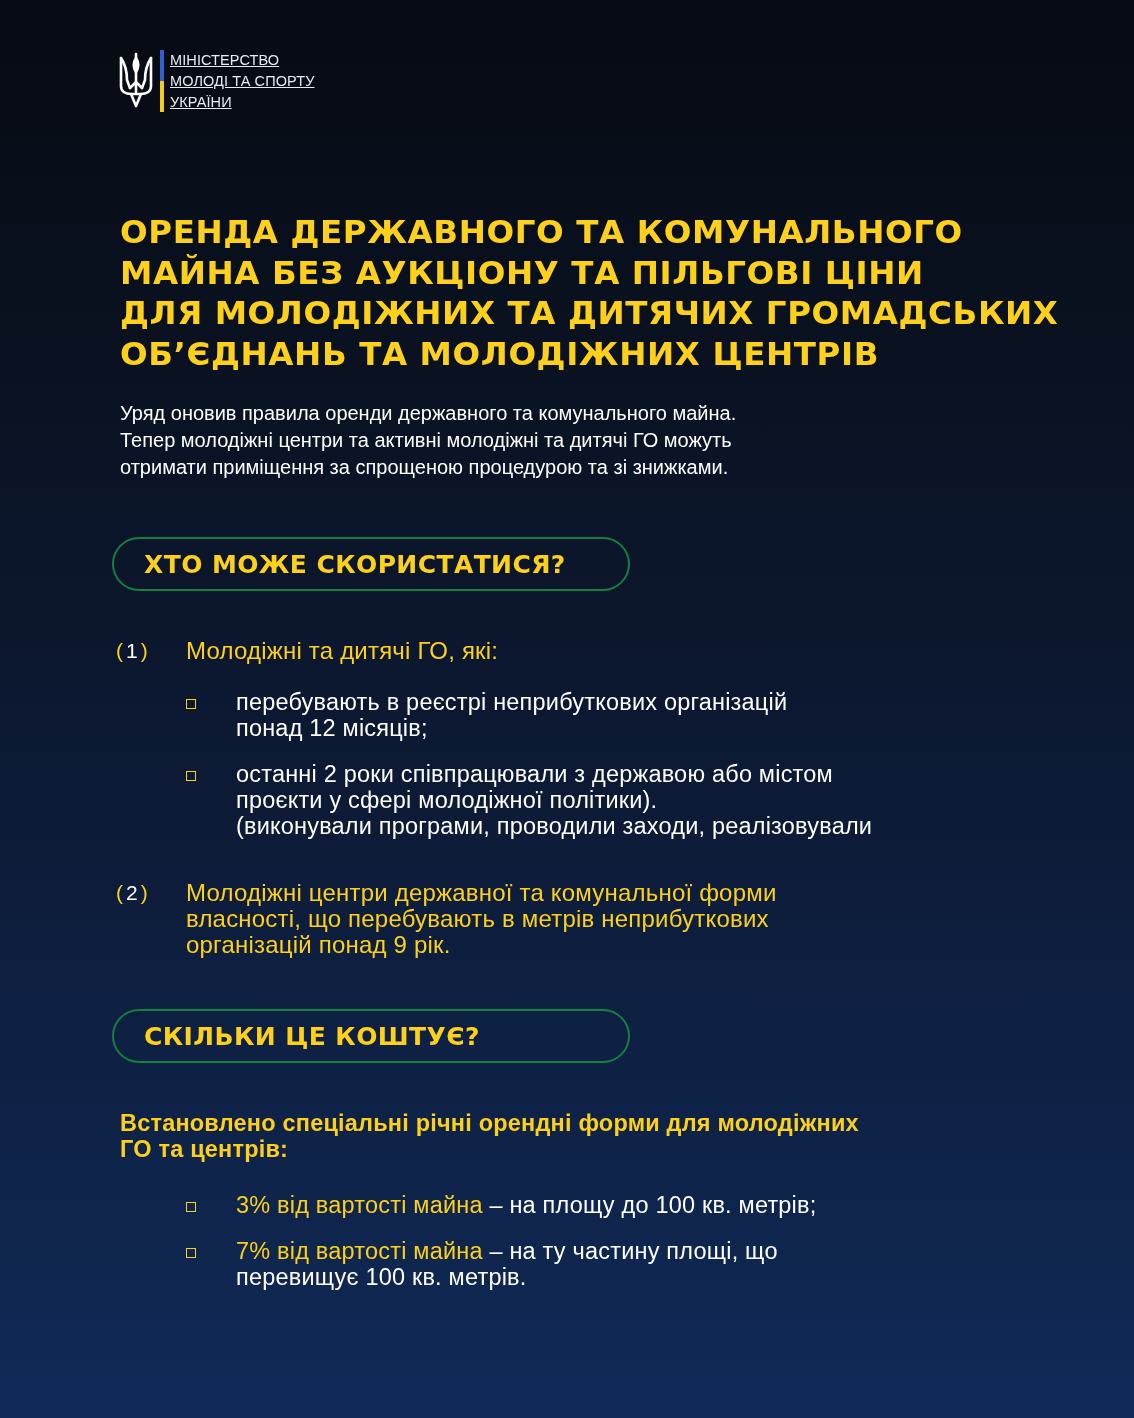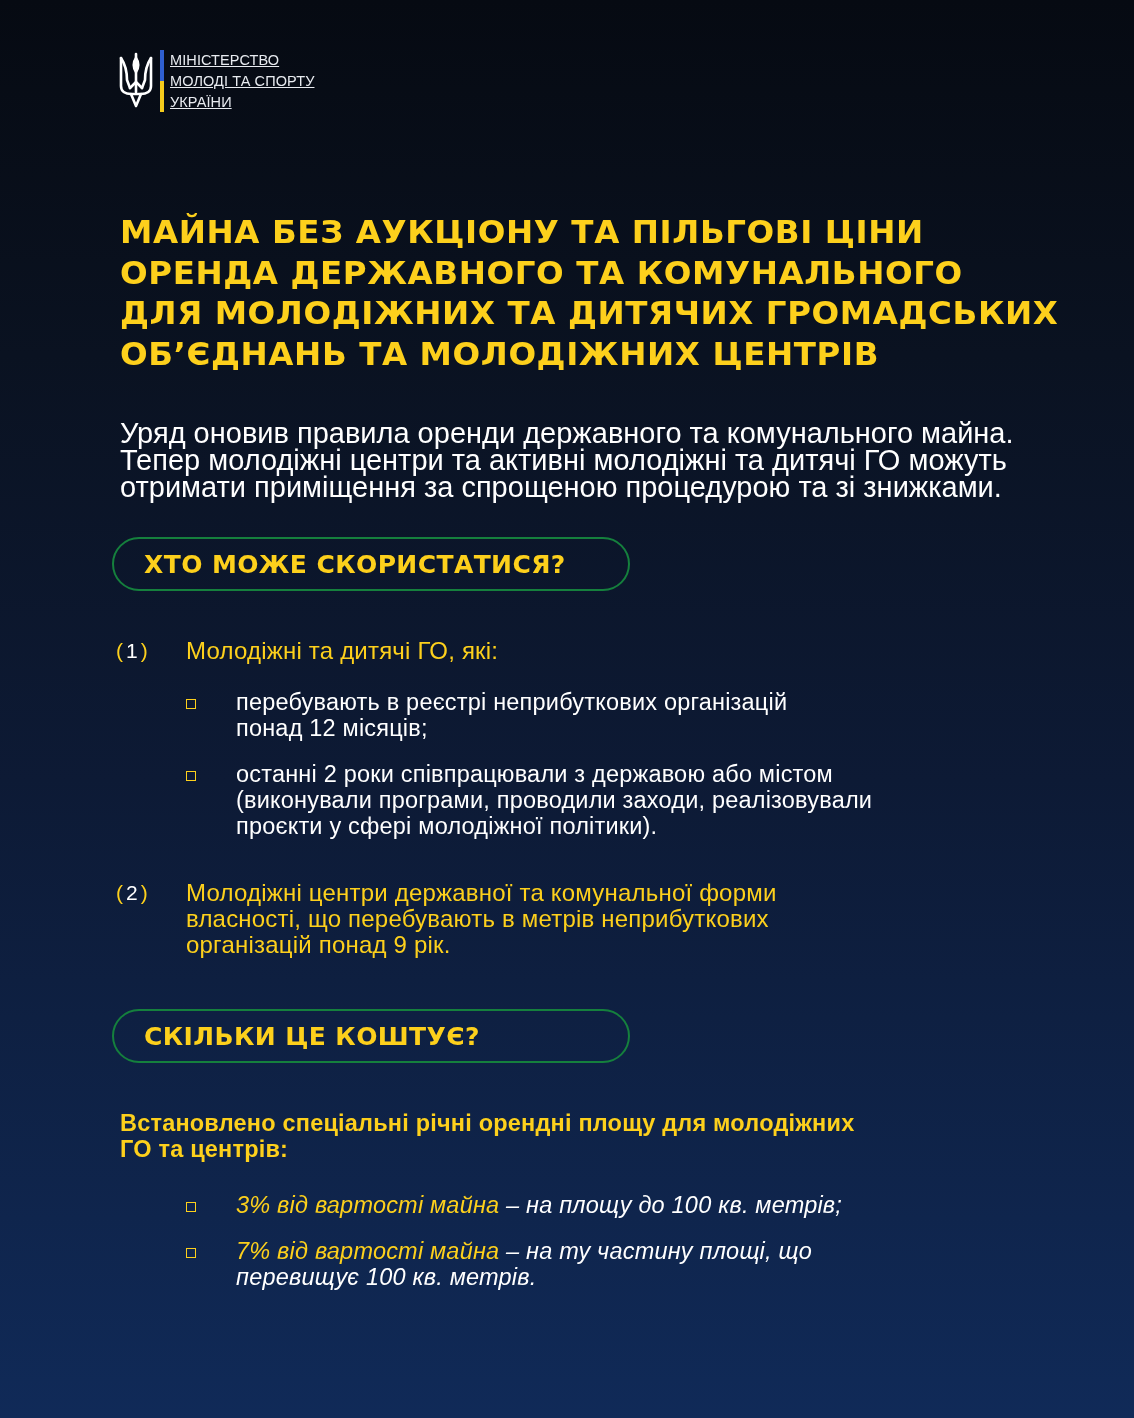--- a/index.html
+++ b/index.html
@@ -15,21 +15,21 @@
     .flag-bar { width: 4px; height: 62px; margin-left: 6px; background: linear-gradient(180deg, #2f5fd0 0 50%, #f5cb1c 50% 100%); }
     .logo-text { margin-left: 6px; font-size: 14.5px; line-height: 21px; color: #e8ebf0; letter-spacing: 0.1px; }
     .logo-text div { white-space: nowrap; text-decoration: underline; }
 
     .title { position: absolute; left: 120px; top: 212px; width: 960px;
       font-family: "DejaVu Sans", sans-serif; font-weight: bold; font-size: 32.5px; line-height: 40.5px;
       color: #fdd01c; letter-spacing: 0.6px; }
     .title div { white-space: nowrap; }
 
     .intro { position: absolute; left: 120px; top: 400px; width: 960px;
-      font-size: 29px; line-height: 27px; color: #ffffff; margin-top: 20px; }
+      font-size: 20px; line-height: 27px; color: #ffffff; }
     .intro div { white-space: nowrap; }
 
     .pill { position: absolute; left: 112px; width: 518px; height: 54px;
       border: 2px solid #15803d; border-radius: 28px; box-sizing: border-box;
       display: flex; align-items: center; padding-left: 30px; }
     .pill span { font-family: "DejaVu Sans", sans-serif; font-weight: bold; font-size: 25px; color: #fdd01c; letter-spacing: 0.4px; }
     .pill1 { top: 537px; }
     .pill2 { top: 1009px; align-items: center; }
 
     .num-item { position: absolute; left: 116px; display: flex; }
@@ -40,21 +40,21 @@
     .num-text div { white-space: nowrap; }
     .item1 { top: 638px; }
     .item2 { top: 880px; }
 
     .bullets { position: absolute; left: 186px; }
     .bullet { display: flex; margin-bottom: 20px; }
     .bullet .sq { width: 8px; height: 8px; border: 1.5px solid #fdd01c; margin-top: 10px; margin-right: 40px; flex-shrink: 0; }
     .bullet .txt { font-size: 23.5px; line-height: 26px; color: #ffffff; letter-spacing: 0.2px; }
     .bullet .txt div { white-space: nowrap; }
     .bullets1 { top: 689px; }
-    .bullets2 { top: 1192px; font-style: italic; }
+    .bullets2 { top: 1192px; }
     .hl { color: #fdd01c; }
 
     .rates-intro { position: absolute; left: 120px; top: 1110px; font-weight: bold; font-size: 23.5px; line-height: 26px; color: #fdd01c; letter-spacing: 0.2px; }
     .rates-intro div { white-space: nowrap; }
   </style>
 </head>
 <body>
 
 <div class="logo">
   <svg class="trident" viewBox="0 0 36 56">
@@ -70,22 +70,22 @@
   </svg>
   <div class="flag-bar"></div>
   <div class="logo-text">
     <div>МІНІСТЕРСТВО</div>
     <div>МОЛОДІ ТА СПОРТУ</div>
     <div>УКРАЇНИ</div>
   </div>
 </div>
 
 <h1 class="title" style="margin:0;">
+  <div>ОРЕНДА ДЕРЖАВНОГО ТА КОМУНАЛЬНОГО</div>
   <div>МАЙНА БЕЗ АУКЦІОНУ ТА ПІЛЬГОВІ ЦІНИ</div>
-  <div>ОРЕНДА ДЕРЖАВНОГО ТА КОМУНАЛЬНОГО</div>
   <div>ДЛЯ МОЛОДІЖНИХ ТА ДИТЯЧИХ ГРОМАДСЬКИХ</div>
   <div>ОБ’ЄДНАНЬ ТА МОЛОДІЖНИХ ЦЕНТРІВ</div>
 </h1>
 
 <div class="intro">
   <div>Уряд оновив правила оренди державного та комунального майна.</div>
   <div>Тепер молодіжні центри та активні молодіжні та дитячі ГО можуть</div>
   <div>отримати приміщення за спрощеною процедурою та зі знижками.</div>
 </div>
 
@@ -107,43 +107,43 @@
     <div class="sq"></div>
     <div class="txt">
       <div>перебувають в реєстрі неприбуткових організацій</div>
       <div>понад 12 місяців;</div>
     </div>
   </div>
   <div class="bullet">
     <div class="sq"></div>
     <div class="txt">
       <div>останні 2 роки співпрацювали з державою або містом</div>
+      <div>проєкти у сфері молодіжної політики).</div>
       <div>(виконували програми, проводили заходи, реалізовували</div>
-      <div>проєкти у сфері молодіжної політики).</div>
     </div>
   </div>
 </div>
 
 <div class="num-item item2">
   <div class="num">
     <span class="paren">(</span><span class="n">2</span><span class="paren">)</span>
   </div>
   <div class="num-text">
     <div>Молодіжні центри державної та комунальної форми</div>
     <div>власності, що перебувають в метрів неприбуткових</div>
     <div>організацій понад 9 рік.</div>
   </div>
 </div>
 
 <div class="pill pill2">
   <span>СКІЛЬКИ ЦЕ КОШТУЄ?</span>
 </div>
 
 <div class="rates-intro">
-  <div>Встановлено спеціальні річні орендні площу для молодіжних</div>
+  <div>Встановлено спеціальні річні орендні форми для молодіжних</div>
   <div>ГО та центрів:</div>
 </div>
 
 <div class="bullets bullets2">
   <div class="bullet">
     <div class="sq"></div>
     <div class="txt">
       <div><span class="hl">3% від вартості майна</span><span> – на площу до 100 кв. метрів;</span></div>
     </div>
   </div>

